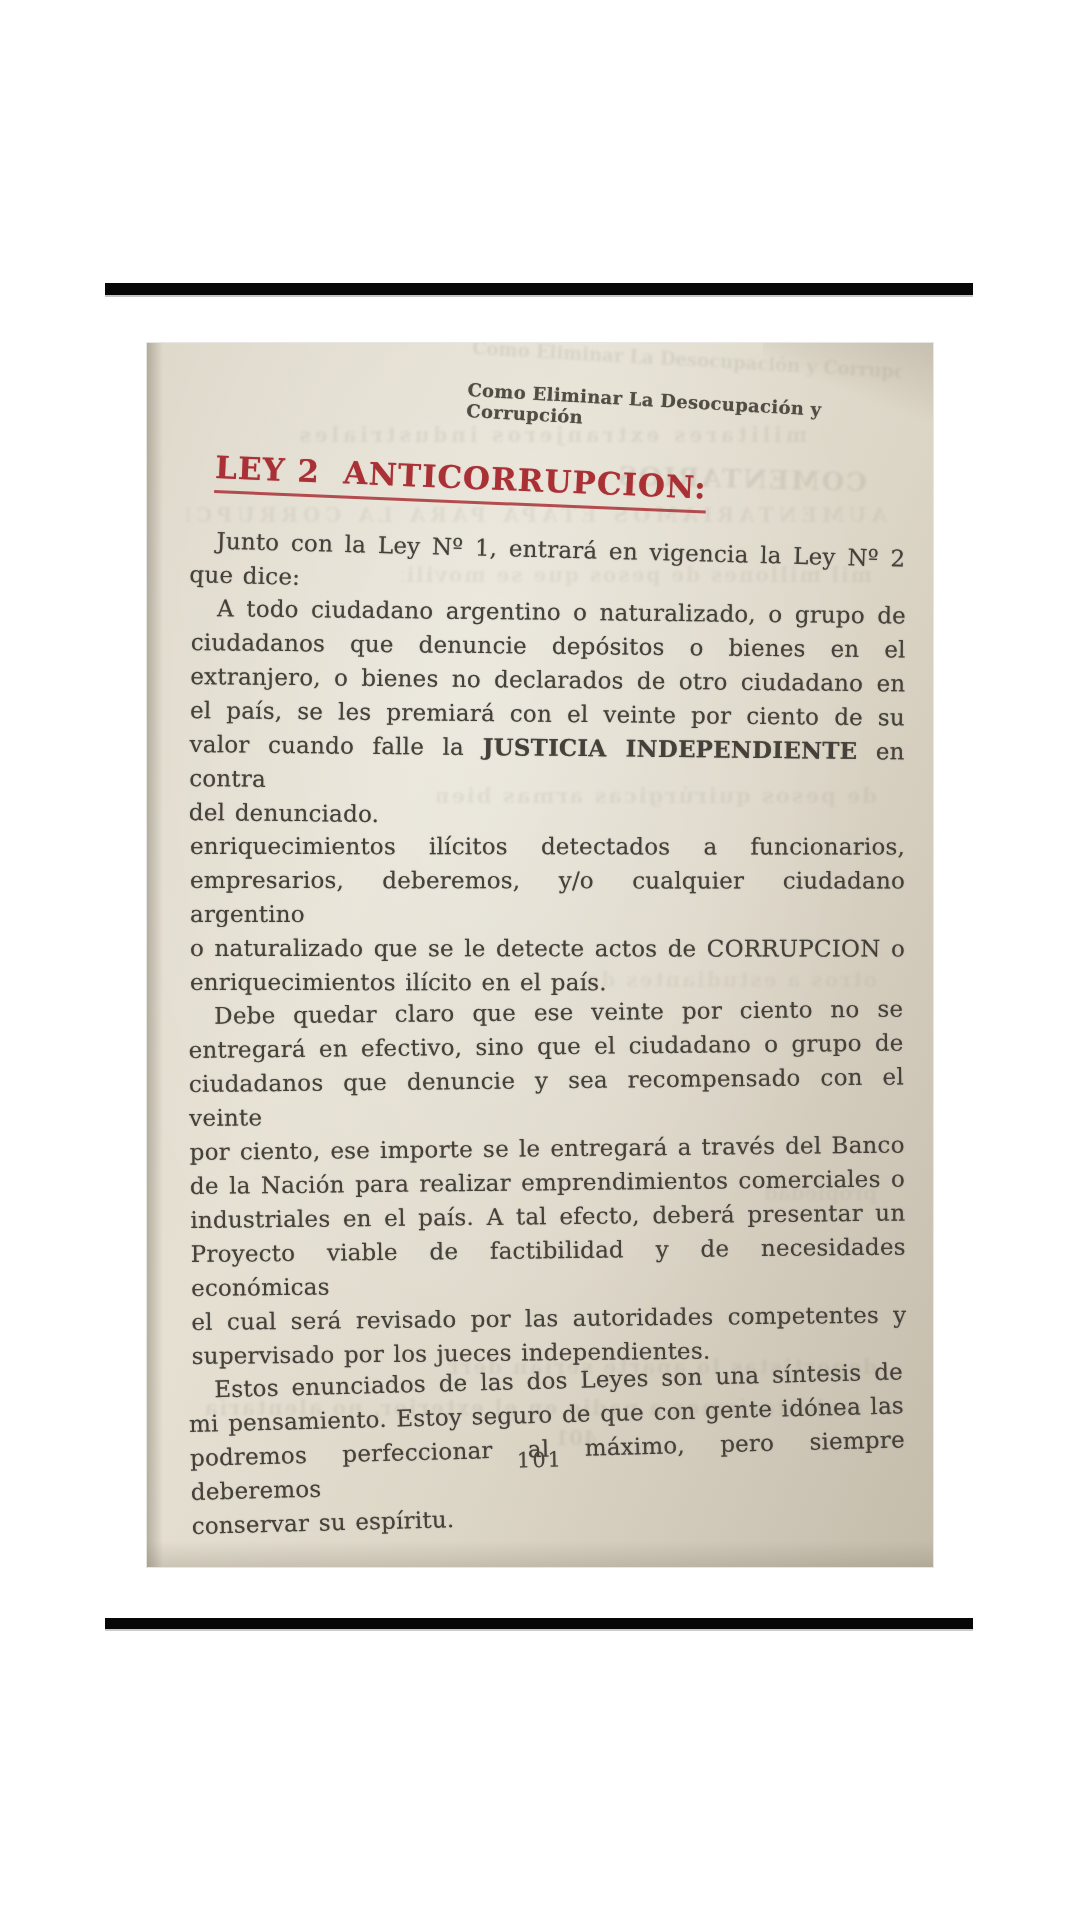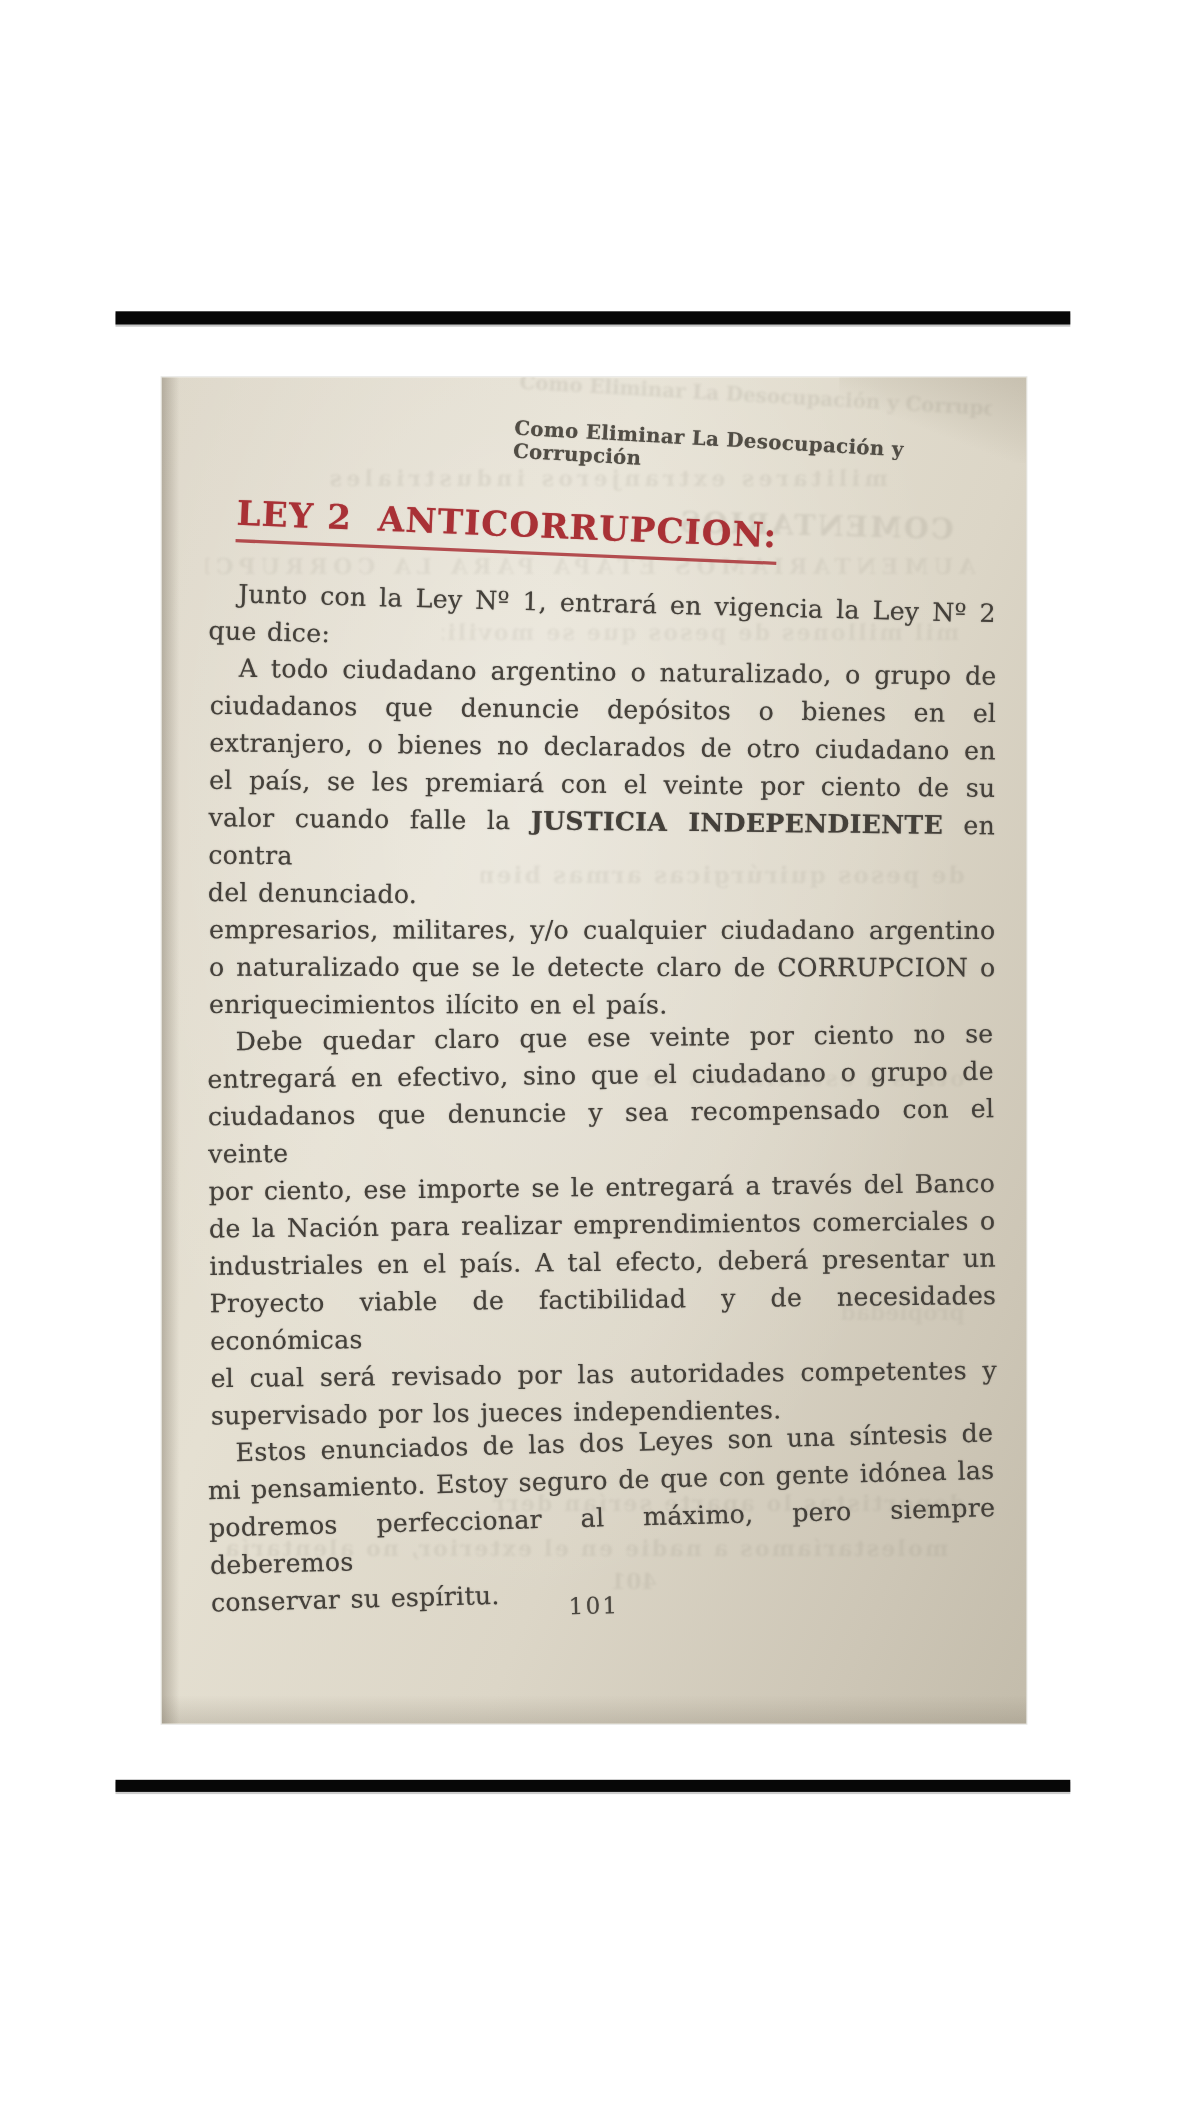--- a/index.html
+++ b/index.html
@@ -105,22 +105,23 @@
         </div>
         <div class="para p2">
           <div class="line first">A todo ciudadano argentino o naturalizado, o grupo de</div>
           <div class="line">ciudadanos que denuncie depósitos o bienes en el</div>
           <div class="line">extranjero, o bienes no declarados de otro ciudadano en</div>
           <div class="line">el país, se les premiará con el veinte por ciento de su</div>
           <div class="line">valor cuando falle la <b>JUSTICIA INDEPENDIENTE</b> en contra</div>
           <div class="line last">del denunciado.</div>
         </div>
         <div class="para p3">
-          <div class="line">empresarios, militares, y/o cualquier ciudadano argentino</div>
-          <div class="line">o naturalizado que se le detecte claro de CORRUPCION o</div>
+          <div class="line">enriquecimientos ilícitos detectados a funcionarios,</div>
+          <div class="line">empresarios, deberemos, y/o cualquier ciudadano argentino</div>
+          <div class="line">o naturalizado que se le detecte actos de CORRUPCION o</div>
           <div class="line last">enriquecimientos ilícito en el país.</div>
         </div>
         <div class="para p4">
           <div class="line first">Debe quedar claro que ese veinte por ciento no se</div>
           <div class="line">entregará en efectivo, sino que el ciudadano o grupo de</div>
           <div class="line">ciudadanos que denuncie y sea recompensado con el veinte</div>
           <div class="line">por ciento, ese importe se le entregará a través del Banco</div>
           <div class="line">de la Nación para realizar emprendimientos comerciales o</div>
           <div class="line">industriales en el país. A tal efecto, deberá presentar un</div>
           <div class="line">Proyecto viable de factibilidad y de necesidades económicas</div>

